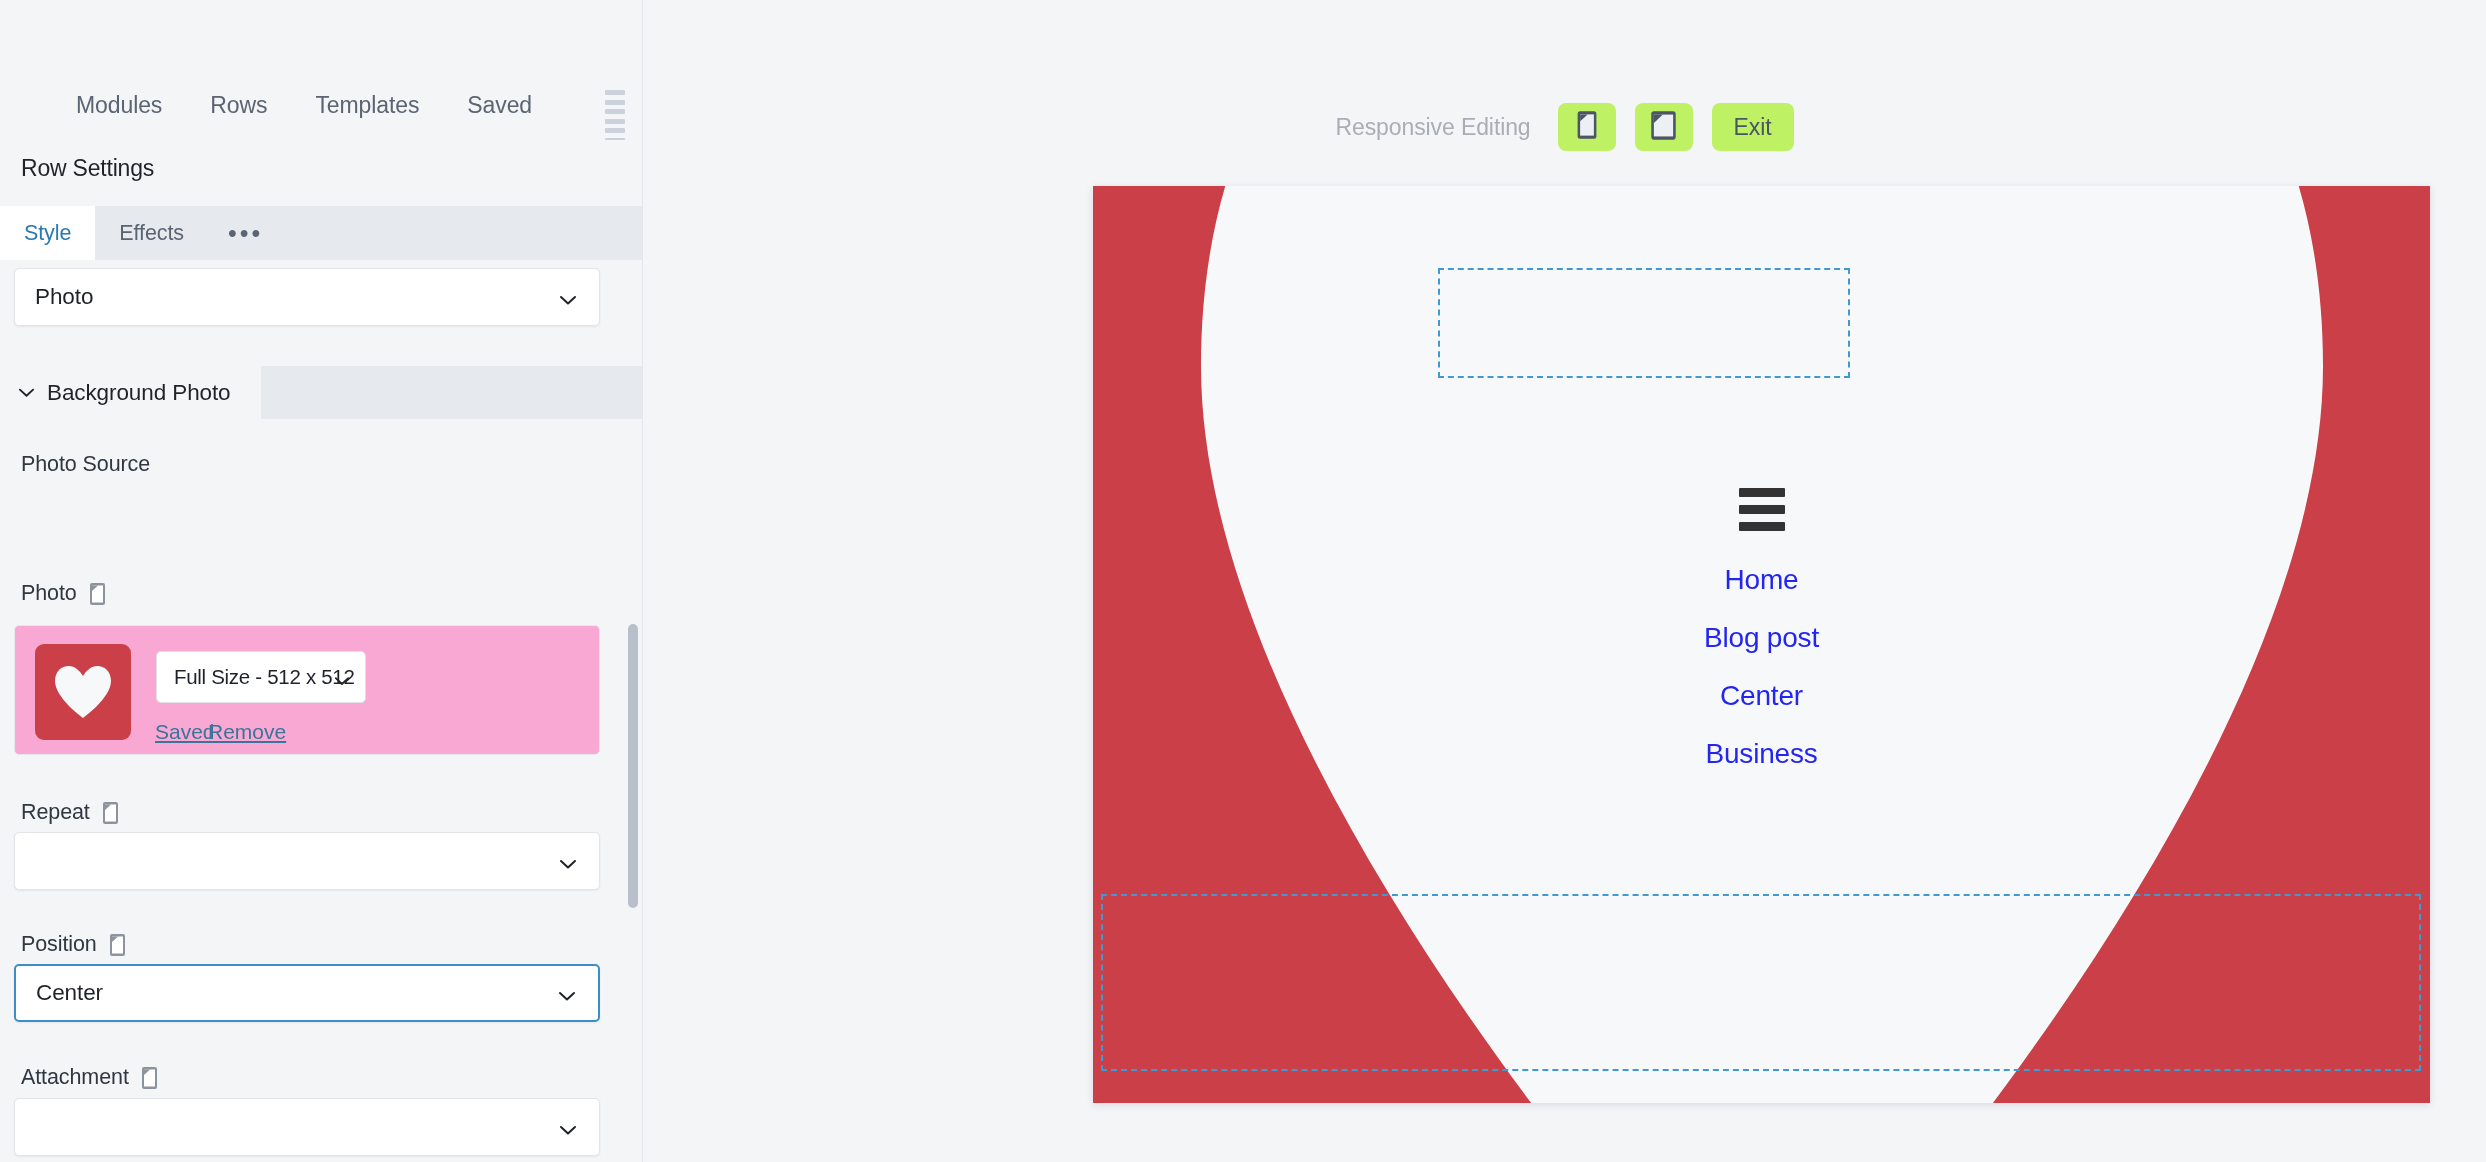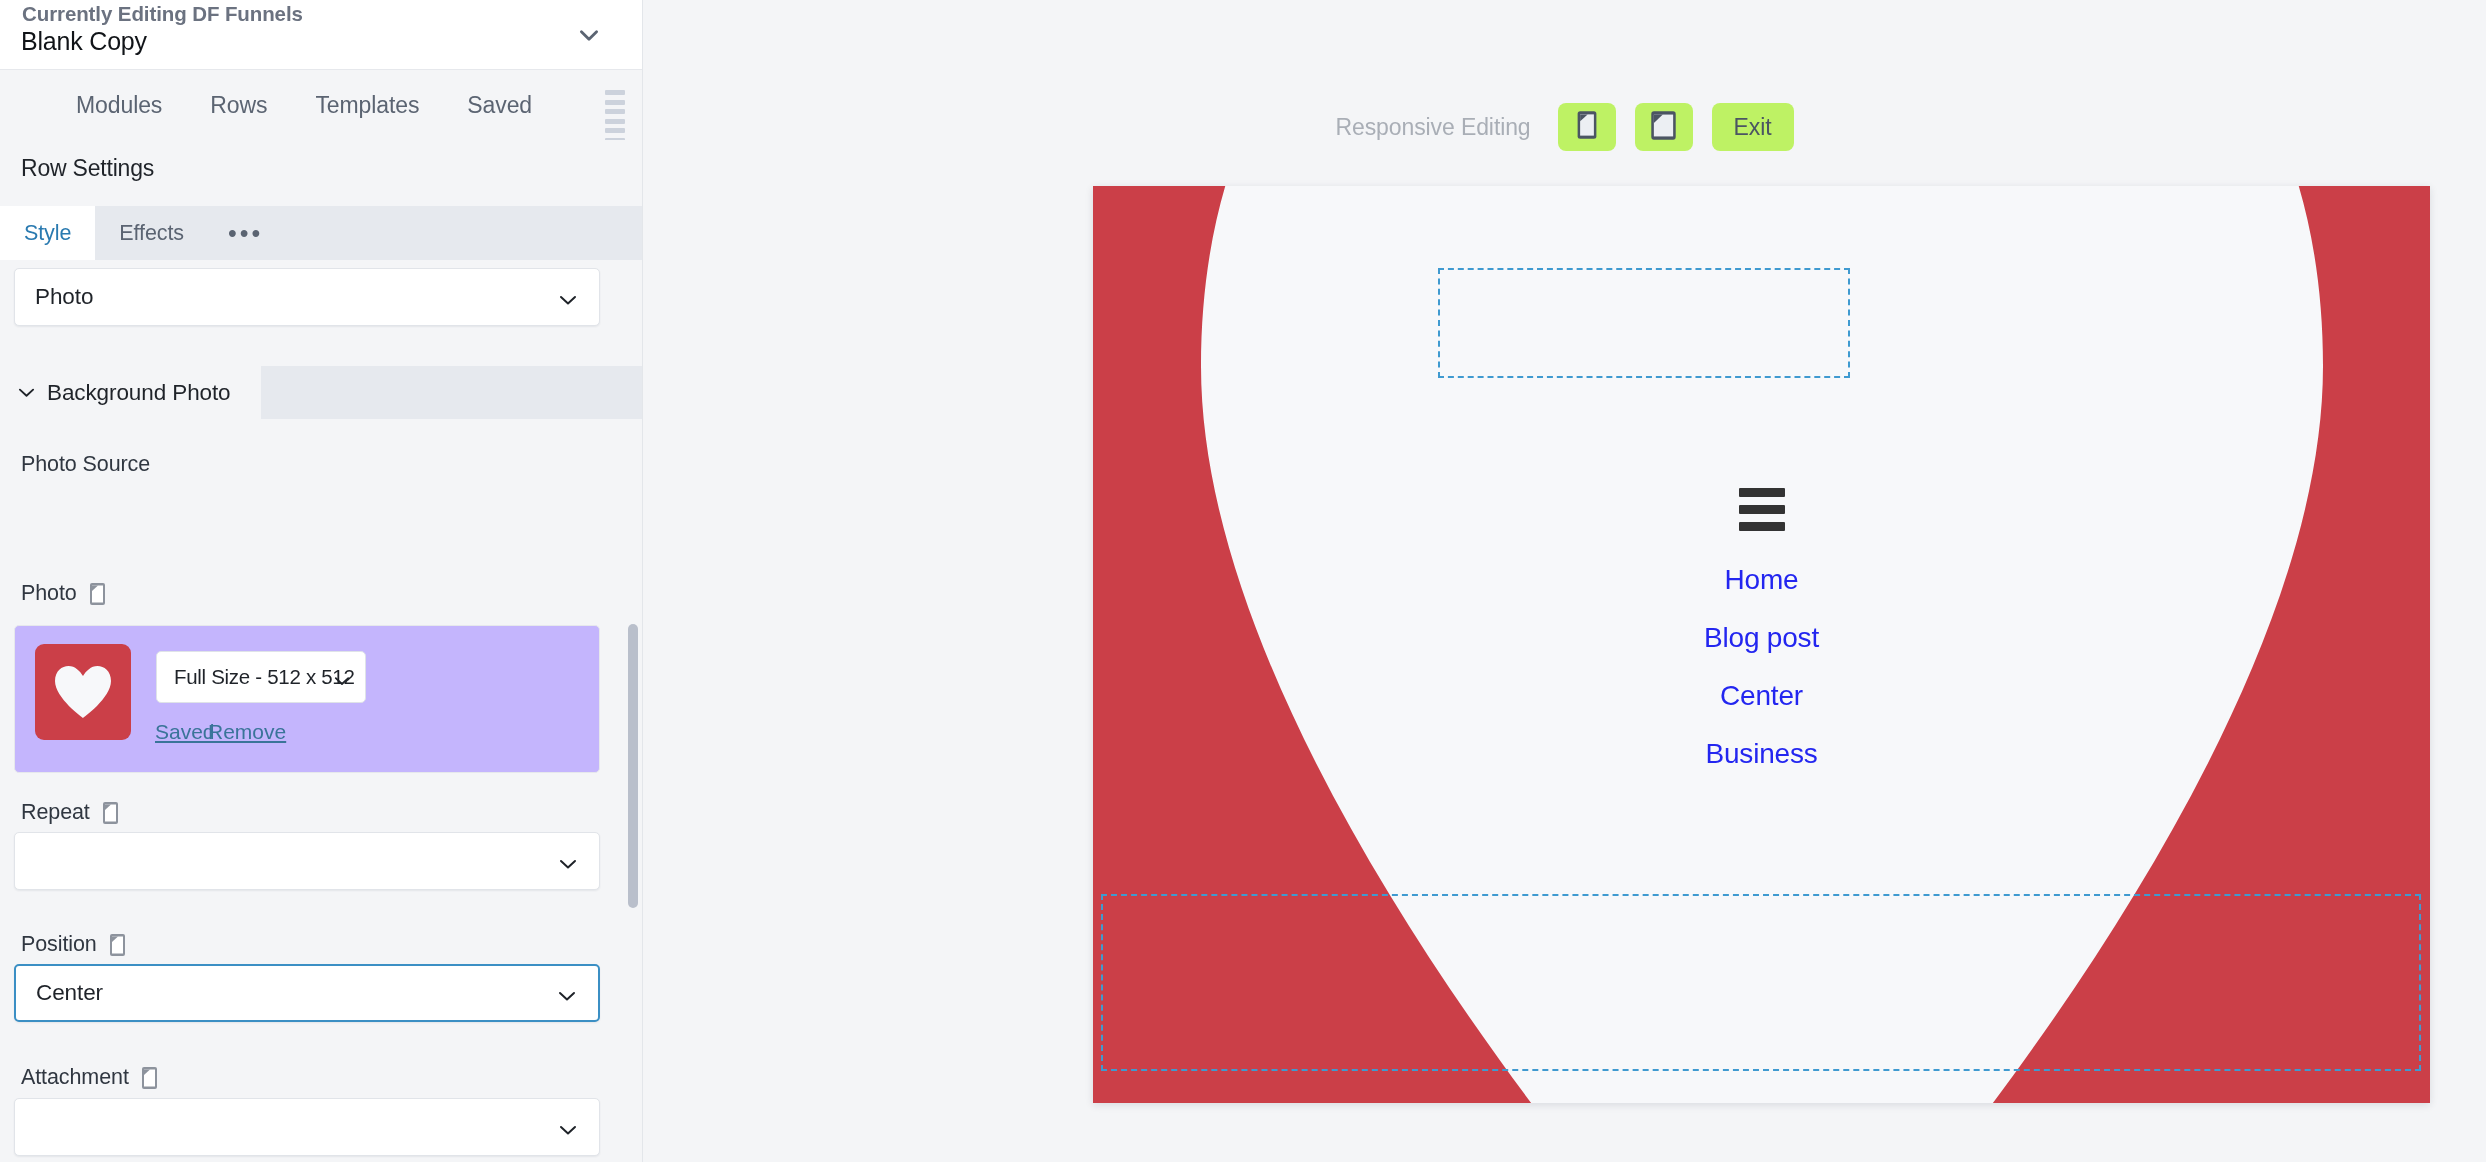--- a/index.html
+++ b/index.html
@@ -148,22 +148,22 @@
   }
   .resp-icon { display: inline-block; width: 17px; height: 24px; }
 
   #lbl-photo-source { left: 21px; top: 452px; }
   #photo-source-select { position: absolute; left: 14px; top: 481px; width: 586px; }
 
   #lbl-photo { left: 21px; top: 581px; }
 
   #photo-card {
     position: absolute; left: 14px; top: 625px;
-    width: 586px; height: 148px;
-    background: #c4b5fd;
+    width: 586px; height: 130px;
+    background: #f9a8d4;
     border: 1px solid #e6e8ec;
     border-radius: 5px;
     padding-left: 17px;
   }
   #photo-thumb {
     position: absolute; left: 20px; top: 18px;
     width: 96px; height: 96px;
     background: #cb3f48; border-radius: 9px;
     display: flex; align-items: center; justify-content: center;
   }
@@ -268,29 +268,20 @@
     pointer-events: none;
   }
   #dashed-top { left: 345px; top: 82px; width: 412px; height: 110px; }
   #dashed-bottom { left: 8px; top: 708px; width: 1320px; height: 177px; }
 </style>
 </head>
 <body>
 
 <div id="left-panel">
 
-  <div id="panel-header">
-    <div class="eyebrow">Currently Editing DF Funnels</div>
-    <div class="doc-title">Blank Copy</div>
-    <div class="chev">
-      <svg viewBox="0 0 24 24" fill="none" stroke="#5b6472" stroke-width="2.6" stroke-linecap="round" stroke-linejoin="round">
-          <polyline points="5,9 12,16 19,9"></polyline>
-        </svg>
-    </div>
-  </div>
 
   <div id="tabstrip">
     <div class="tabs">
       <div class="t">Modules</div>
       <div class="t">Rows</div>
       <div class="t">Templates</div>
       <div class="t">Saved</div>
     </div>
     <div id="drag-handle">
       <i></i>

